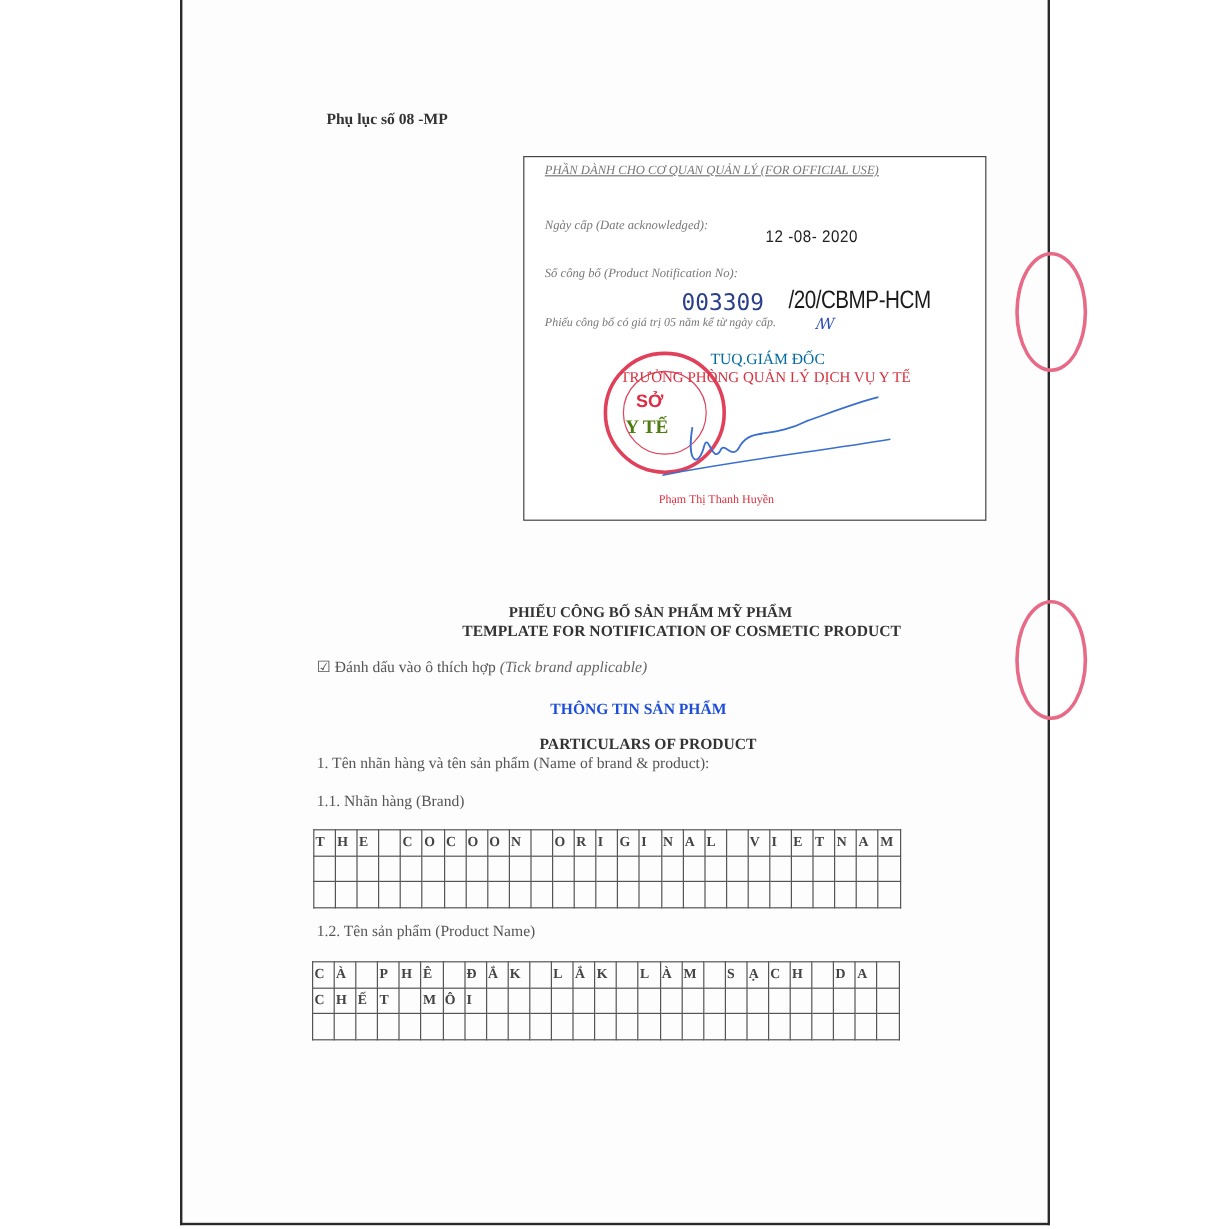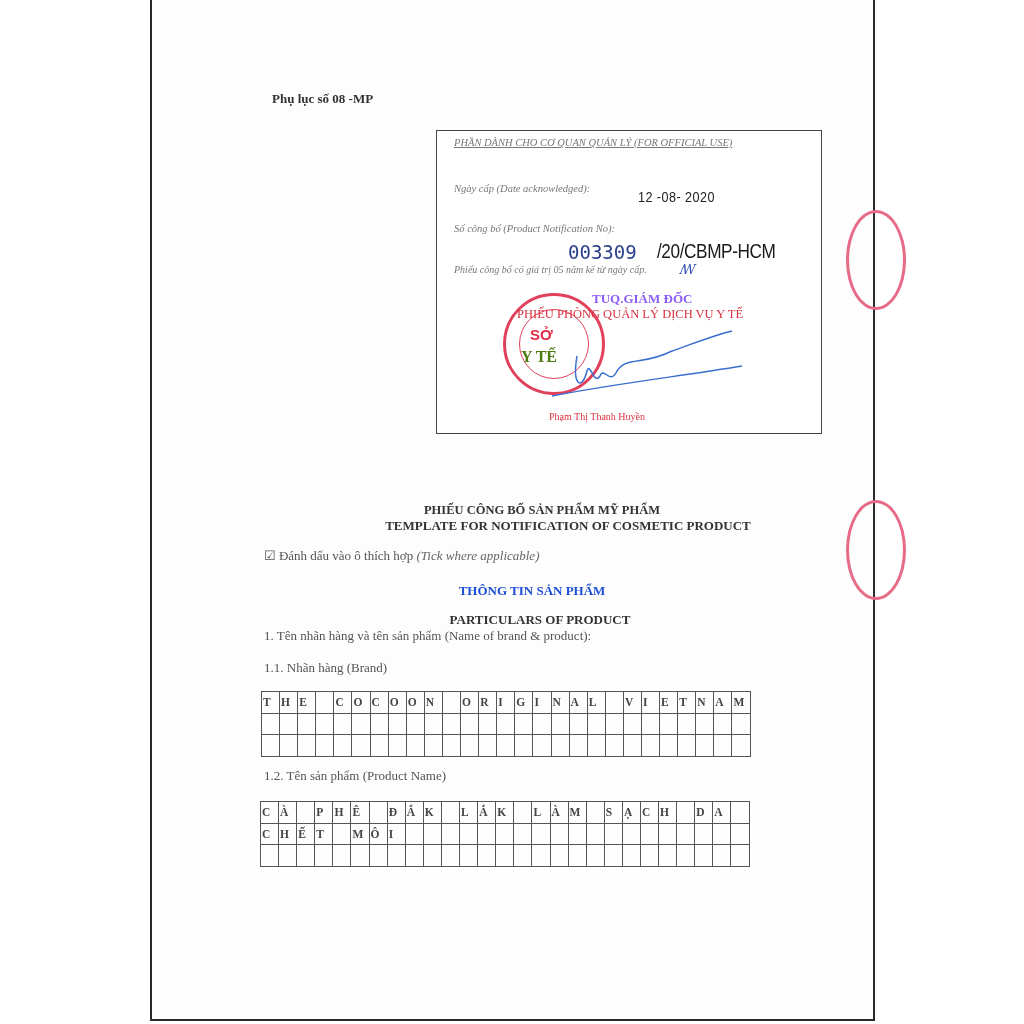--- a/index.html
+++ b/index.html
@@ -17,21 +17,21 @@
 
   .official-box {
     left: 436px; top: 130px; width: 384px; height: 302px; border: 1.5px solid #444; background: #fff;
   }
   .ob-title { left: 17px; top: 6px; font-size: 10.5px; font-style: italic; color: #777; text-decoration: underline; }
   .ob-label { font-size: 10.5px; font-style: italic; color: #777; }
   .ob-date { left: 201px; top: 58px; font-family: "Liberation Sans", sans-serif; font-size: 14px; letter-spacing: 0.5px; color: #222; transform: scaleX(0.9); transform-origin: left; }
   .ob-num-blue { left: 131px; top: 110px; font-family: "DejaVu Sans Mono", monospace; font-size: 19px; color: #2a3f8a; }
   .ob-num-black { left: 220px; top: 108px; font-family: "Liberation Sans", sans-serif; font-size: 21px; color: #1a1a1a; transform: scaleX(0.82); transform-origin: left; letter-spacing: -0.5px; }
   .ob-red { color: #d8303e; font-size: 12.5px; }
-  .ob-red-bold { color: #8b5cf6; font-size: 13px; font-weight: bold; }
+  .ob-red-bold { color: #0369a1; font-size: 13px; }
   .signer { left: 112px; top: 280px; color: #d8303e; font-size: 10px; }
 
   .stamp {
     left: 66px; top: 162px; width: 102px; height: 102px; border-radius: 50%;
     border: 3px solid #e0405a; box-sizing: border-box;
   }
   .stamp-inner {
     position: absolute; left: 13px; top: 13px; width: 70px; height: 70px; border-radius: 50%;
     border: 1.5px solid #e0405a; box-sizing: border-box;
   }
@@ -76,39 +76,39 @@
   <div class="abs ob-label" style="left:17px;top:133px;font-size:10px;">Phiếu công bố có giá trị 05 năm kể từ ngày cấp.</div>
   <div class="abs" style="left:243px;top:131px;color:#2a4bb0;font-style:italic;font-size:13px;">ꟿ</div>
 
   <div class="abs stamp">
     <div class="stamp-inner"></div>
     <div class="abs stamp-text1">SỞ</div>
     <div class="abs stamp-text2">Y TẾ</div>
   </div>
 
   <div class="abs ob-red-bold" style="left:155px;top:160px;">TUQ.GIÁM ĐỐC</div>
-  <div class="abs ob-red" style="left:80px;top:176px;">PHIẾU PHÒNG QUẢN LÝ DỊCH VỤ Y TẾ</div>
+  <div class="abs ob-red" style="left:80px;top:176px;">TRƯỞNG PHÒNG QUẢN LÝ DỊCH VỤ Y TẾ</div>
 
   <svg class="abs" style="left:95px;top:195px;" width="220" height="80">
     <path d="M45 30 C40 60, 50 65, 55 45 C58 35, 62 60, 68 50 C72 40, 78 60, 85 45 C95 30, 110 40, 140 25 C160 18, 180 10, 200 5" stroke="#3a6fd0" stroke-width="1.5" fill="none"></path>
     <path d="M20 70 C80 58, 150 50, 210 40" stroke="#3a6fd0" stroke-width="1.3" fill="none"></path>
   </svg>
 
   <div class="abs signer">Phạm Thị Thanh Huyền</div>
 </div>
 
 <div class="abs edge-stamp" style="left:846px;top:210px;"></div>
 <div class="abs edge-stamp" style="left:846px;top:500px;"></div>
 
 <div class="abs title-vi">PHIẾU CÔNG BỐ SẢN PHẨM MỸ PHẨM</div>
 <div class="abs title-en">TEMPLATE FOR NOTIFICATION OF COSMETIC PRODUCT</div>
 
 <div class="abs tick">
   <span>☑ Đánh dấu vào ô thích hợp</span>
-  <i>(Tick where applicable)</i>
+  <i>(Tick brand applicable)</i>
 </div>
 
 <div class="abs sec-vi">THÔNG TIN SẢN PHẨM</div>
 <div class="abs sec-en">PARTICULARS OF PRODUCT</div>
 
 <div class="abs q1">1. Tên nhãn hàng và tên sản phẩm (Name of brand &amp; product):</div>
 <div class="abs q11">1.1. Nhãn hàng (Brand)</div>
 
 <table class="grid" style="left:261px;top:691px;">
   <tbody id="brand-body">

